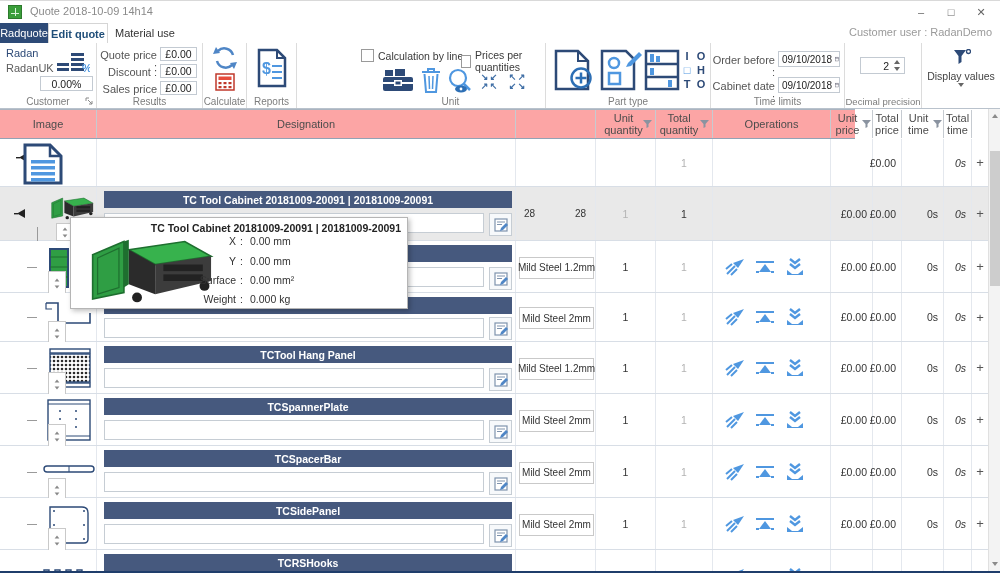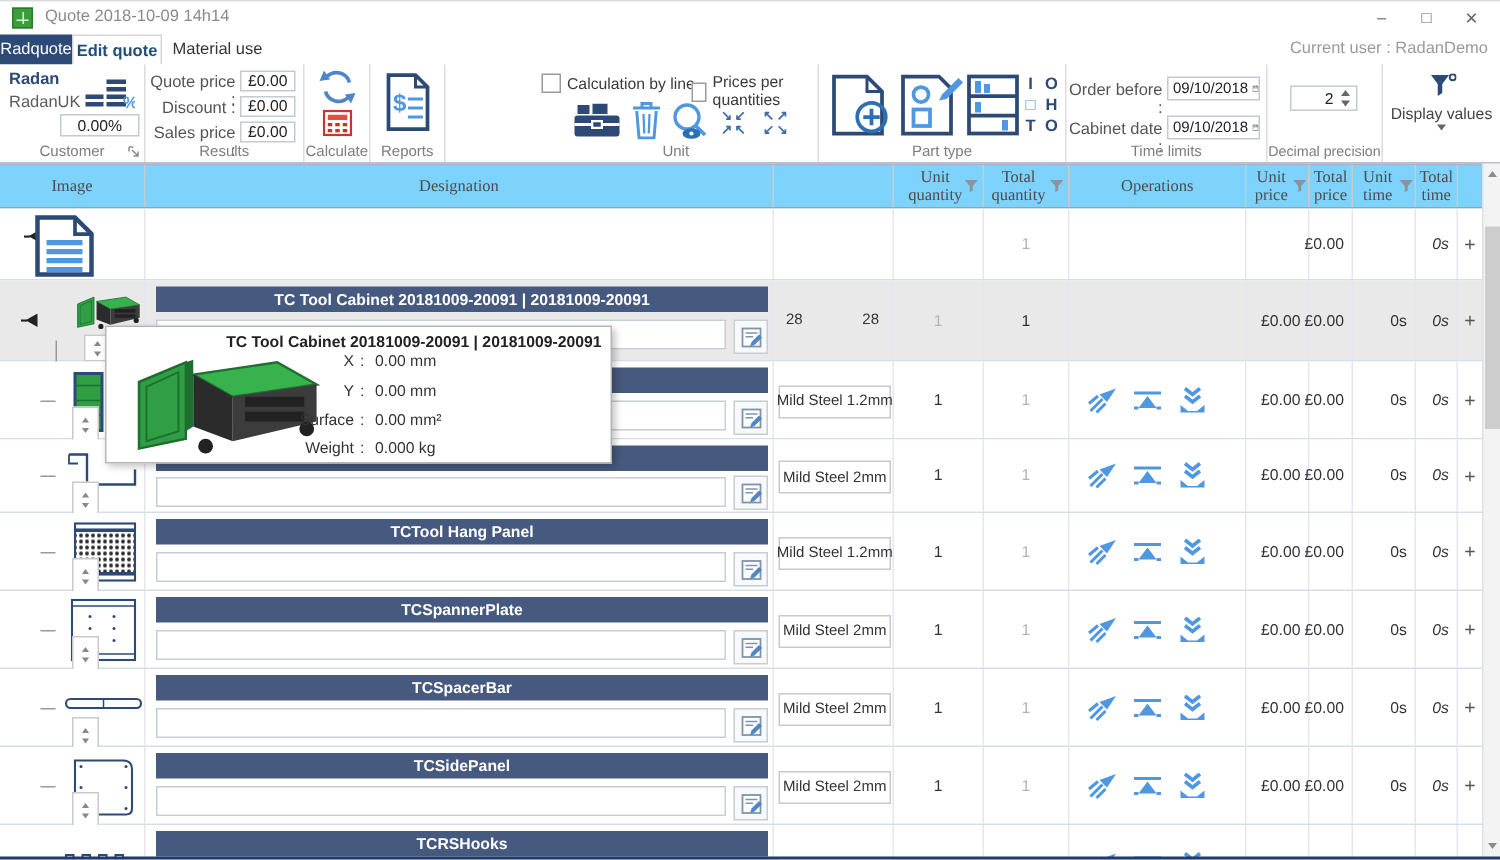--- a/index.html
+++ b/index.html
@@ -29,21 +29,21 @@
   .fieldbox{position:absolute;border:1px solid #c3cad2;background:#fff;font-size:10.5px;color:#222;
     display:flex;align-items:center;justify-content:center;box-sizing:border-box;}
   .cbrow{position:absolute;display:flex;align-items:center;gap:4px;color:#3a3a3a;font-size:10.5px;}
   .cbbox{width:11px;height:11px;border:1px solid #9a9a9a;background:#fff;}
   .navy{color:#2d4a77;}
   .spin{position:absolute;right:2px;top:1px;bottom:1px;width:11px;display:flex;flex-direction:column;justify-content:center;gap:3px;align-items:center;}
   .tri-up{width:0;height:0;border-left:3px solid transparent;border-right:3px solid transparent;border-bottom:4px solid #666;}
   .tri-dn{width:0;height:0;border-left:3px solid transparent;border-right:3px solid transparent;border-top:4px solid #666;}
   .arrowcluster{display:grid;grid-template-columns:9px 9px;grid-template-rows:9px 9px;font-size:9px;color:#3f6ea5;font-weight:bold;line-height:9px;text-align:center;}
   
-  .thead{left:0;top:108px;width:1000px;height:30px;border-top:1px solid #aab4c0;border-bottom:1px solid #93a2b4;box-sizing:border-box;background:#7dd3fc;font-family:Liberation Serif, serif;}
+  .thead{left:0;top:108px;width:855px;height:30px;border-top:1px solid #aab4c0;border-bottom:1px solid #93a2b4;box-sizing:border-box;background:#fca5a5;}
   .hcell{position:absolute;top:0;height:28px;border-right:1px solid #c6cbd1;box-sizing:border-box;
     display:flex;align-items:center;justify-content:center;text-align:center;color:#4c4c4c;font-size:11px;line-height:12px;}
   .row{position:absolute;left:0;width:1000px;border-bottom:1px solid #d8dee6;box-sizing:border-box;background:#fff;}
   .row.sel{background:#e9e9e9;}
   .cell{position:absolute;top:0;bottom:0;border-right:1px solid #e4e8ee;box-sizing:border-box;}
   .cImg{left:0;width:97px;} .cDes{left:97px;width:419px;} .cMat{left:516px;width:80px;}
   .cUq{left:596px;width:60px;} .cTq{left:656px;width:57px;} .cOps{left:713px;width:118px;}
   .cUp{left:831px;width:42px;} .cTp{left:873px;width:29px;} .cUt{left:902px;width:42px;}
   .cTt{left:944px;width:28px;} .cAdd{left:972px;width:16px;border-right:none;}
   .num{display:flex;align-items:center;justify-content:center;font-size:10.5px;color:#333;}
@@ -93,27 +93,27 @@
       <div class="wbtn">–</div>
       <div class="wbtn">□</div>
       <div class="wbtn">✕</div>
     </div>
   </div>
 
   <div class="abs tabsbar">
     <div class="tab menu">Radquote</div>
     <div class="tab active">Edit quote</div>
     <div class="tab plain">Material use</div>
-    <div class="abs curuser">Current user : RadanDemo</div>
+    <div class="abs curuser">Customer user : RadanDemo</div>
   </div>
 
   <div class="abs ribbon">
 
     <div class="grp" style="left:0;width:97px;">
-      <div class="abs navy" style="left:6px;top:4px;font-weight:bold;">Radan</div>
+      <div class="abs navy" style="left:6px;top:4px;font-weight:normal;">Radan</div>
       <div class="abs" style="left:6px;top:19px;color:#5c5c5c;">RadanUK</div>
       <svg class="abs" style="left:56px;top:6px;" width="34" height="24" viewBox="0 0 34 24">
         <rect x="1" y="14" width="12" height="3" fill="#2d4a77"></rect>
           <rect x="1" y="19" width="12" height="3" fill="#2d4a77"></rect>
         <rect x="15" y="9" width="13" height="3" fill="#2d4a77"></rect>
           <rect x="15" y="14" width="13" height="3" fill="#2d4a77"></rect>
           <rect x="15" y="19" width="13" height="3" fill="#2d4a77"></rect>
         <rect x="15" y="4" width="13" height="3" fill="#2d4a77"></rect>
         <text x="26" y="23" font-size="11" font-weight="bold" fill="#4f97e0" font-family="Liberation Sans,sans-serif">%</text>
       </svg>

